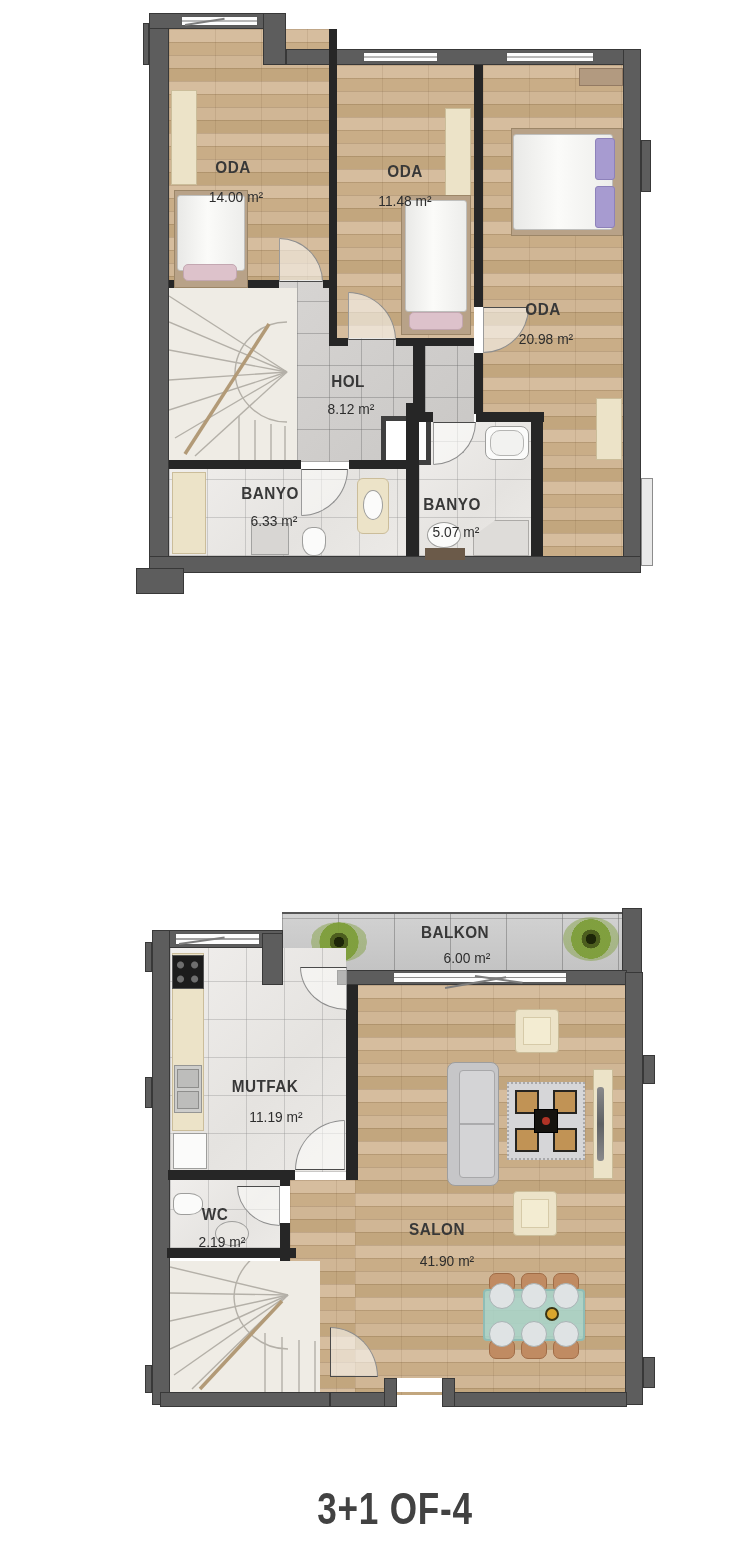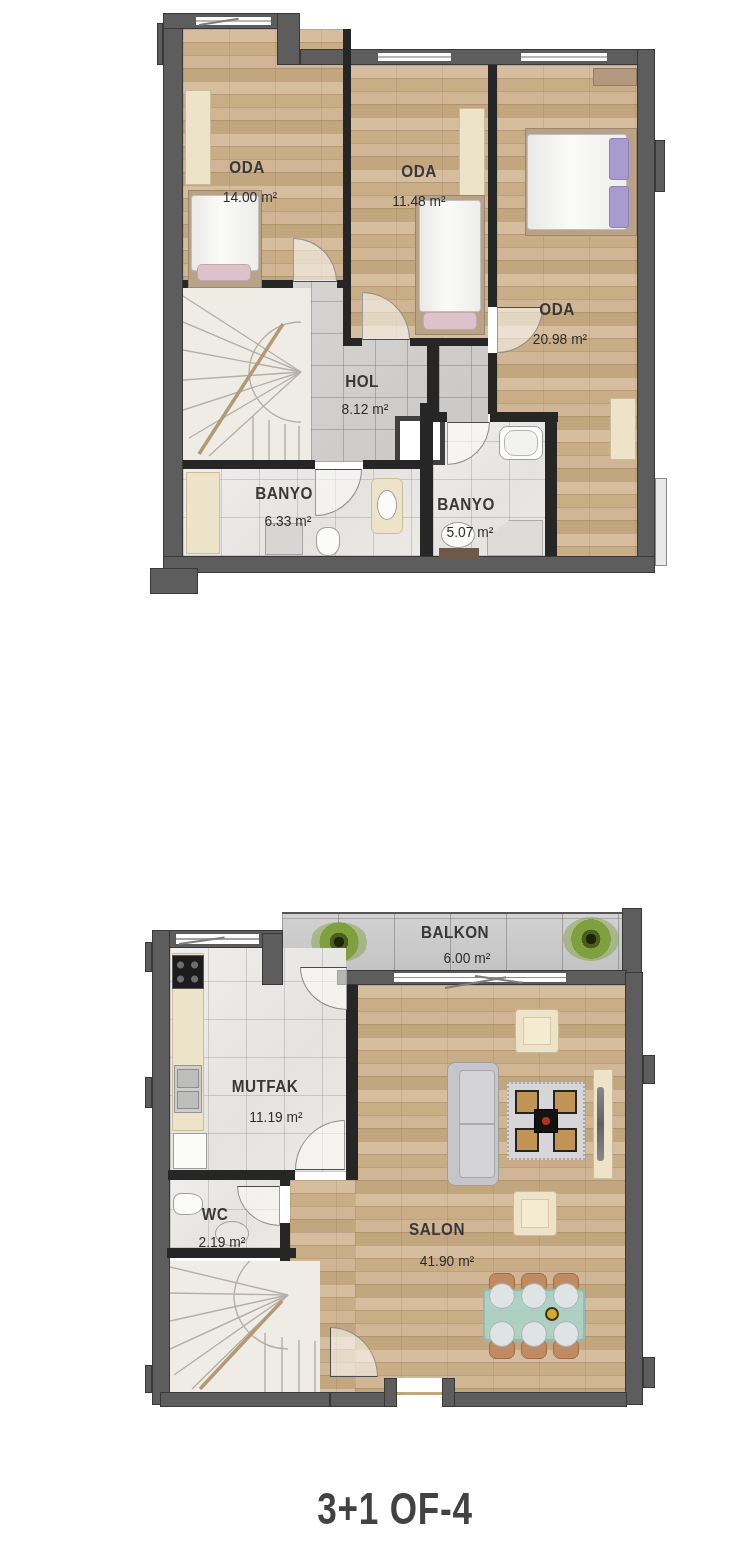--- a/index.html
+++ b/index.html
@@ -53,21 +53,21 @@
       width:120px;transform:scaleX(.9);letter-spacing:.5px;white-space:nowrap;}
   .ar{position:absolute;font-weight:400;font-size:15px;color:#2d2d2d;text-align:center;
       width:120px;transform:scaleX(.92);white-space:nowrap;}
   .title{position:absolute;left:40px;top:1483px;width:710px;text-align:center;
       font-weight:700;font-size:45px;color:#424242;transform:scaleX(.78);letter-spacing:1px;}
   svg{position:absolute;left:0;top:0;}
 </style>
 </head>
 <body>
 
-<div class="abs" style="left:163px;top:10px;width:520px;height:586px;">
+<div class="abs" style="left:149px;top:10px;width:520px;height:586px;">
 
   <div class="tileG" style="left:20px;top:270px;width:305px;height:182px;"></div>
   <div class="wood" style="left:20px;top:19px;width:160px;height:251px;"></div>
   <div class="wood" style="left:187px;top:55px;width:138px;height:273px;"></div>
   <div class="wood" style="left:334px;top:55px;width:140px;height:491px;"></div>
   <div class="tileW" style="left:20px;top:459px;width:237px;height:87px;"></div>
   <div class="tileW" style="left:270px;top:412px;width:112px;height:134px;"></div>
 
   <div class="stair" style="left:20px;top:278px;width:128px;height:172px;">
     <svg width="128" height="172" viewBox="0 0 128 172">

